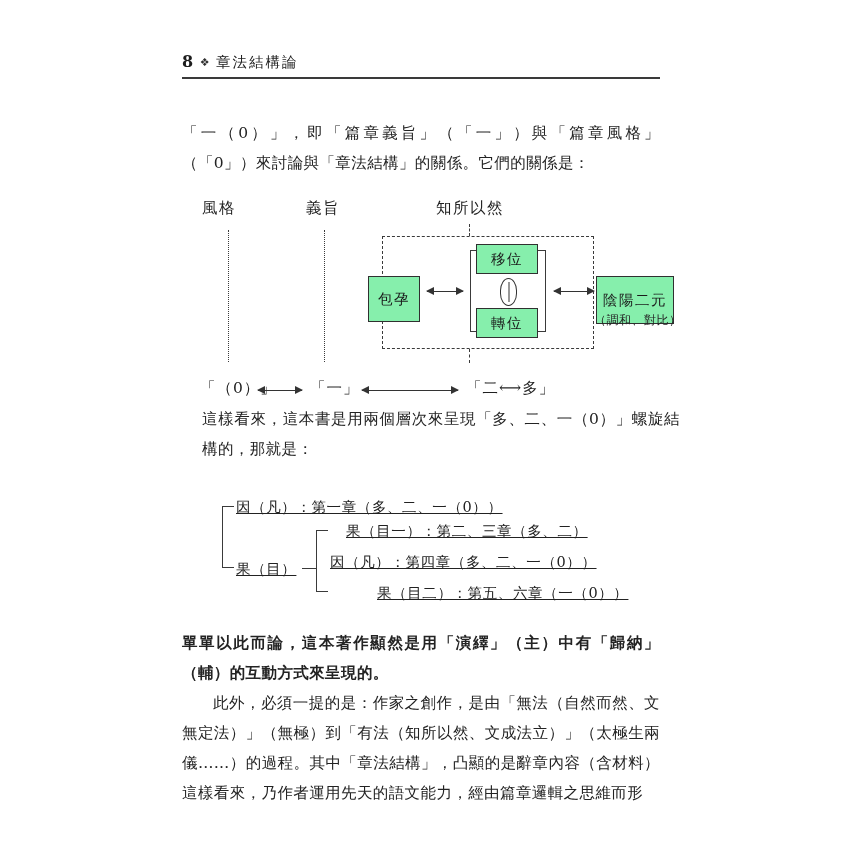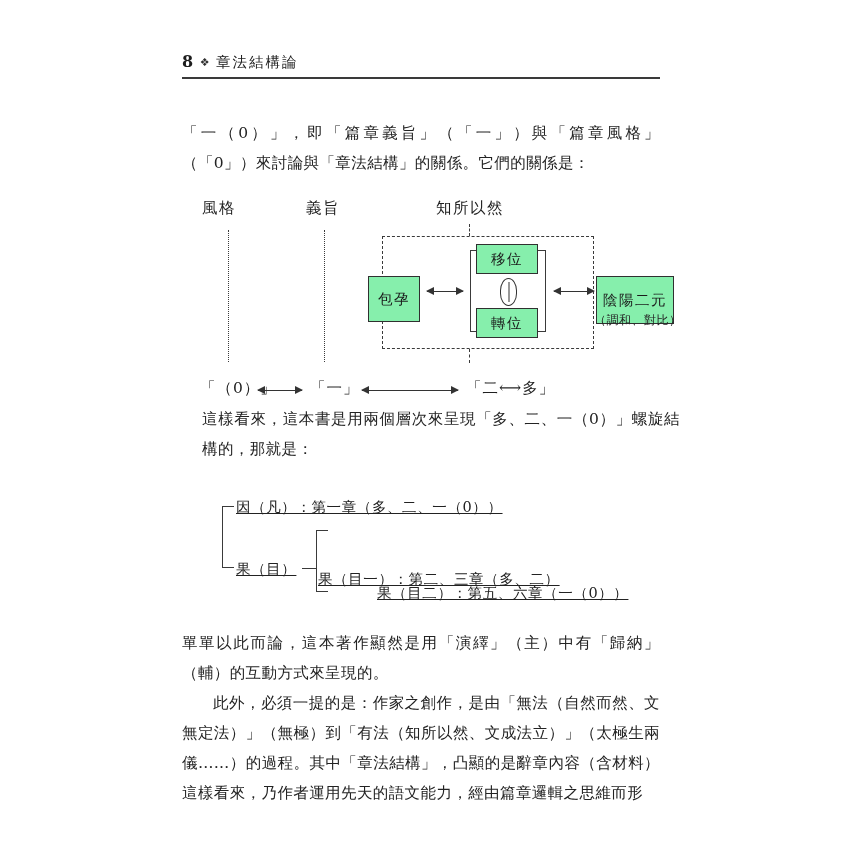--- a/index.html
+++ b/index.html
@@ -291,21 +291,22 @@
     <div class="tbr tbr-outer" style="left:40px; top:8px; width:12px; height:62px;"></div>
 
     <div class="tline" style="left:54px; top:0;">因（凡）：第一章（多、二、一（0））</div>
 
     <div class="tline" style="left:54px; top:62px;text-align:right;">果（目）</div>
 
     <div class="tstub" style="left:120px; top:70px; width:14px;"></div>
 
     <div class="tbr tbr-inner" style="left:134px; top:32px; width:12px; height:62px;"></div>
 
-    <div class="tline" style="left:136px; top:24px;margin-top:48px;">果（目一）：第二、三章（多、二）</div>
+    <div class="tline" style="left:164px; top:24px;">果（目一）：第二、三章（多、二）</div>
+    <div class="tline" style="left:148px; top:55px;">因（凡）：第四章（多、二、一（0））</div>
     <div class="tline" style="left:148px; top:86px;margin-left:47px;">果（目二）：第五、六章（一（0））</div>
   </div>
 
-  <div class="para" style="left:182px; top:628px;">單單以此而論，這本著作顯然是用「演繹」（主）中有「歸納」（輔）的互動方式來呈現的。</div>
+  <div class="para" style="left:182px; top:628px;font-weight:bold;">單單以此而論，這本著作顯然是用「演繹」（主）中有「歸納」（輔）的互動方式來呈現的。</div>
 
   <div class="para indent" style="left:182px; top:688px;">此外，必須一提的是：作家之創作，是由「無法（自然而然、文無定法）」（無極）到「有法（知所以然、文成法立）」（太極生兩儀……）的過程。其中「章法結構」，凸顯的是辭章內容（含材料）這樣看來，乃作者運用先天的語文能力，經由篇章邏輯之思維而形</div>
 
 </div>
 
 </body></html>

